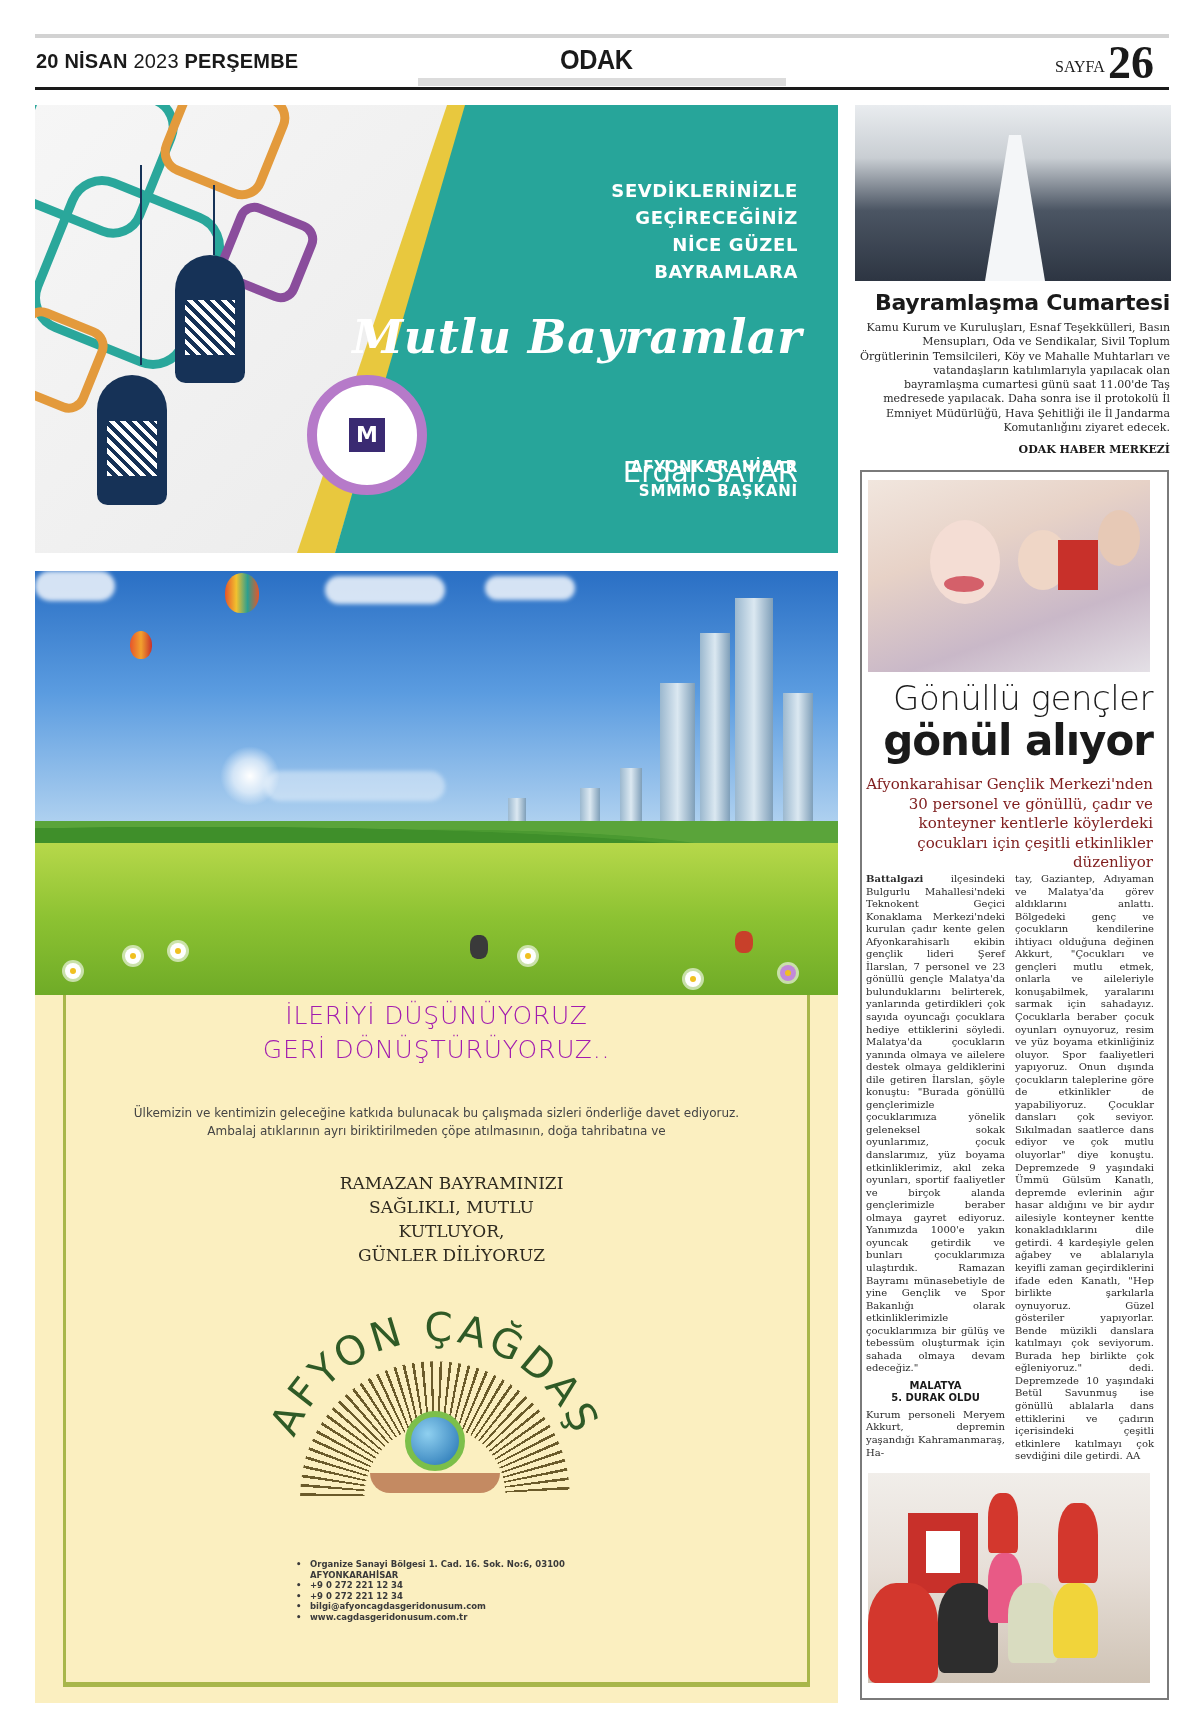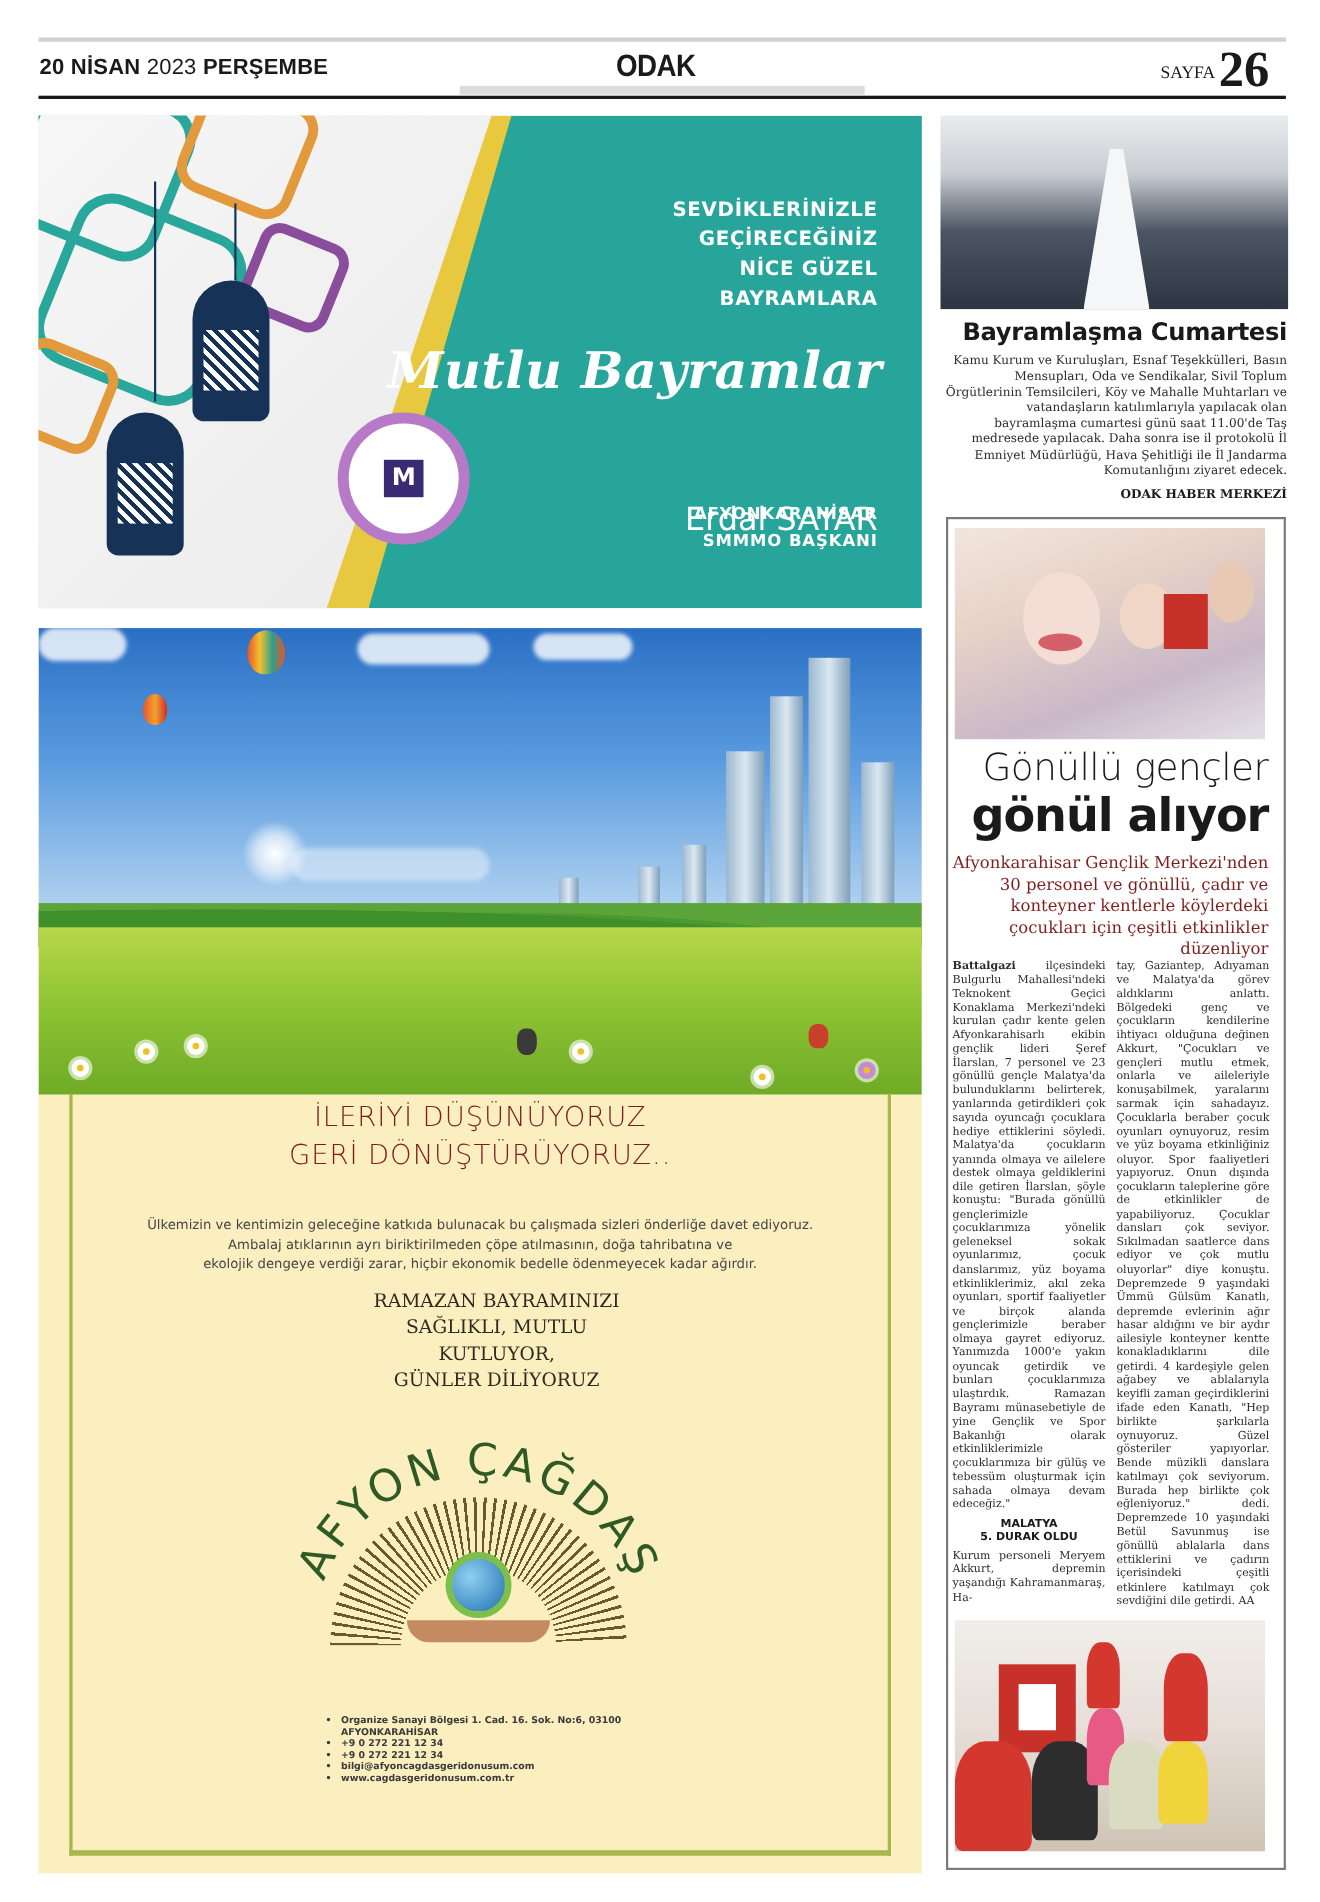--- a/index.html
+++ b/index.html
@@ -37,21 +37,21 @@
   .ad2-sky { position: absolute; left: 0; top: 0; width: 803px; height: 272px; background: linear-gradient(180deg, #2a6fc4 0%, #5b9ce0 45%, #bcd9f2 100%); }
   .ad2-sun { position: absolute; left: 185px; top: 175px; width: 60px; height: 60px; border-radius: 50%; background: radial-gradient(circle, #ffffff 0%, rgba(255,255,255,0.6) 40%, rgba(255,255,255,0) 70%); }
   .ad2-cloud { position: absolute; background: rgba(255,255,255,0.8); border-radius: 40px; filter: blur(2px); }
   .ad2-building { position: absolute; bottom: 0; background: linear-gradient(90deg, #9bb8cf, #dbe8f1 50%, #7f9fb9); }
   .ad2-trees { position: absolute; left: 0; top: 250px; width: 803px; height: 40px; background: radial-gradient(ellipse at 20% 100%, #3f8f2a 0 60%, transparent 61%), radial-gradient(ellipse at 50% 100%, #4b9a31 0 55%, transparent 56%), linear-gradient(#5aa43a, #5aa43a); }
   .ad2-grass { position: absolute; left: 0; top: 272px; width: 803px; height: 152px; background: linear-gradient(180deg, #b7d84a 0%, #8cc232 50%, #6fab27 100%); }
   .ad2-balloon { position: absolute; border-radius: 50% 50% 45% 45%; }
   .flower { position: absolute; width: 16px; height: 16px; border-radius: 50%; background: #ffffff; box-shadow: 0 0 0 3px rgba(255,255,255,0.6); }
   .flower::after { content: ""; position: absolute; left: 5px; top: 5px; width: 6px; height: 6px; border-radius: 50%; background: #f0c020; }
   .ad2-frame { position: absolute; left: 28px; top: 424px; width: 747px; height: 692px; border-left: 3px solid #a8b64a; border-right: 3px solid #a8b64a; border-bottom: 5px solid #a8b64a; }
-  .ad2-head { position: absolute; left: 0; width: 803px; text-align: center; font-family: "DejaVu Sans", sans-serif; font-weight: 300; color: #7f1d1d; font-size: 25px; letter-spacing: 0.8px; line-height: 34px; top: 428px; }
+  .ad2-head { position: absolute; left: 0; width: 803px; text-align: center; font-family: "DejaVu Sans", sans-serif; font-weight: 300; color: #a21caf; font-size: 25px; letter-spacing: 0.8px; line-height: 34px; top: 428px; }
   .ad2-body { position: absolute; left: 0; width: 803px; text-align: center; font-family: "DejaVu Sans", sans-serif; color: #444; font-size: 12px; line-height: 18px; top: 533px; }
   .ad2-greet { position: absolute; left: 0; width: 833px; text-align: center; font-family: "DejaVu Serif", serif; color: #2e2a1f; font-size: 17px; line-height: 24px; top: 600px; }
   .ad2-logo { position: absolute; left: 210px; top: 730px; width: 380px; height: 250px; }
   .ad2-logo .arc-text { position: absolute; left: 0; top: 0; width: 380px; height: 200px; }
   .ad2-logo .sun-rays { position: absolute; left: 55px; top: 60px; width: 270px; height: 135px; border-radius: 135px 135px 0 0; background: repeating-conic-gradient(from 270deg at 50% 100%, #6a5a2a 0deg 1.2deg, transparent 1.2deg 4deg); -webkit-mask: radial-gradient(circle at 50% 100%, transparent 0 70px, #000 71px); mask: radial-gradient(circle at 50% 100%, transparent 0 70px, #000 71px); }
   .ad2-logo .globe { position: absolute; left: 160px; top: 110px; width: 60px; height: 60px; border-radius: 50%; background: radial-gradient(circle at 35% 35%, #8fd0f0, #1f6fb0); border: 6px solid #7cbf4a; }
   .ad2-logo .hand { position: absolute; left: 125px; top: 172px; width: 130px; height: 20px; border-radius: 0 0 60px 60px; background: #c48a62; }
   .ad2-logo .geri { position: absolute; left: 0; top: 200px; width: 380px; text-align: center; font-family: "DejaVu Sans", sans-serif; font-weight: bold; color: #2f5a26; font-size: 30px; }
   .ad2-contact { position: absolute; left: 275px; top: 988px; font-family: "DejaVu Sans", sans-serif; font-weight: bold; color: #3a3a3a; font-size: 8.5px; line-height: 10.5px; list-style: none; }
   .ad2-contact li::before { content: "•"; position: absolute; left: -14px; }
@@ -163,21 +163,20 @@
     <div style="position:absolute;left:700px;top:88px;width:18px;height:22px;background:#c8402a;border-radius:40%;"></div>
   </div>
   <div class="ad2-frame"></div>
   <div class="ad2-head">
     <div>İLERİYİ DÜŞÜNÜYORUZ</div>
     <div>GERİ DÖNÜŞTÜRÜYORUZ..</div>
   </div>
   <div class="ad2-body">
     <div>Ülkemizin ve kentimizin geleceğine katkıda bulunacak bu çalışmada sizleri önderliğe davet ediyoruz.</div>
     <div>Ambalaj atıklarının ayrı biriktirilmeden çöpe atılmasının, doğa tahribatına ve</div>
-    <div>ekolojik dengeye verdiği zarar, hiçbir ekonomik bedelle ödenmeyecek kadar ağırdır.</div>
   </div>
   <div class="ad2-greet">
     <div>RAMAZAN BAYRAMINIZI</div>
     <div>SAĞLIKLI, MUTLU</div>
     <div>KUTLUYOR,</div>
     <div>GÜNLER DİLİYORUZ</div>
   </div>
   <div class="ad2-logo">
     <svg class="arc-text" viewBox="0 0 380 200">
       <defs>

